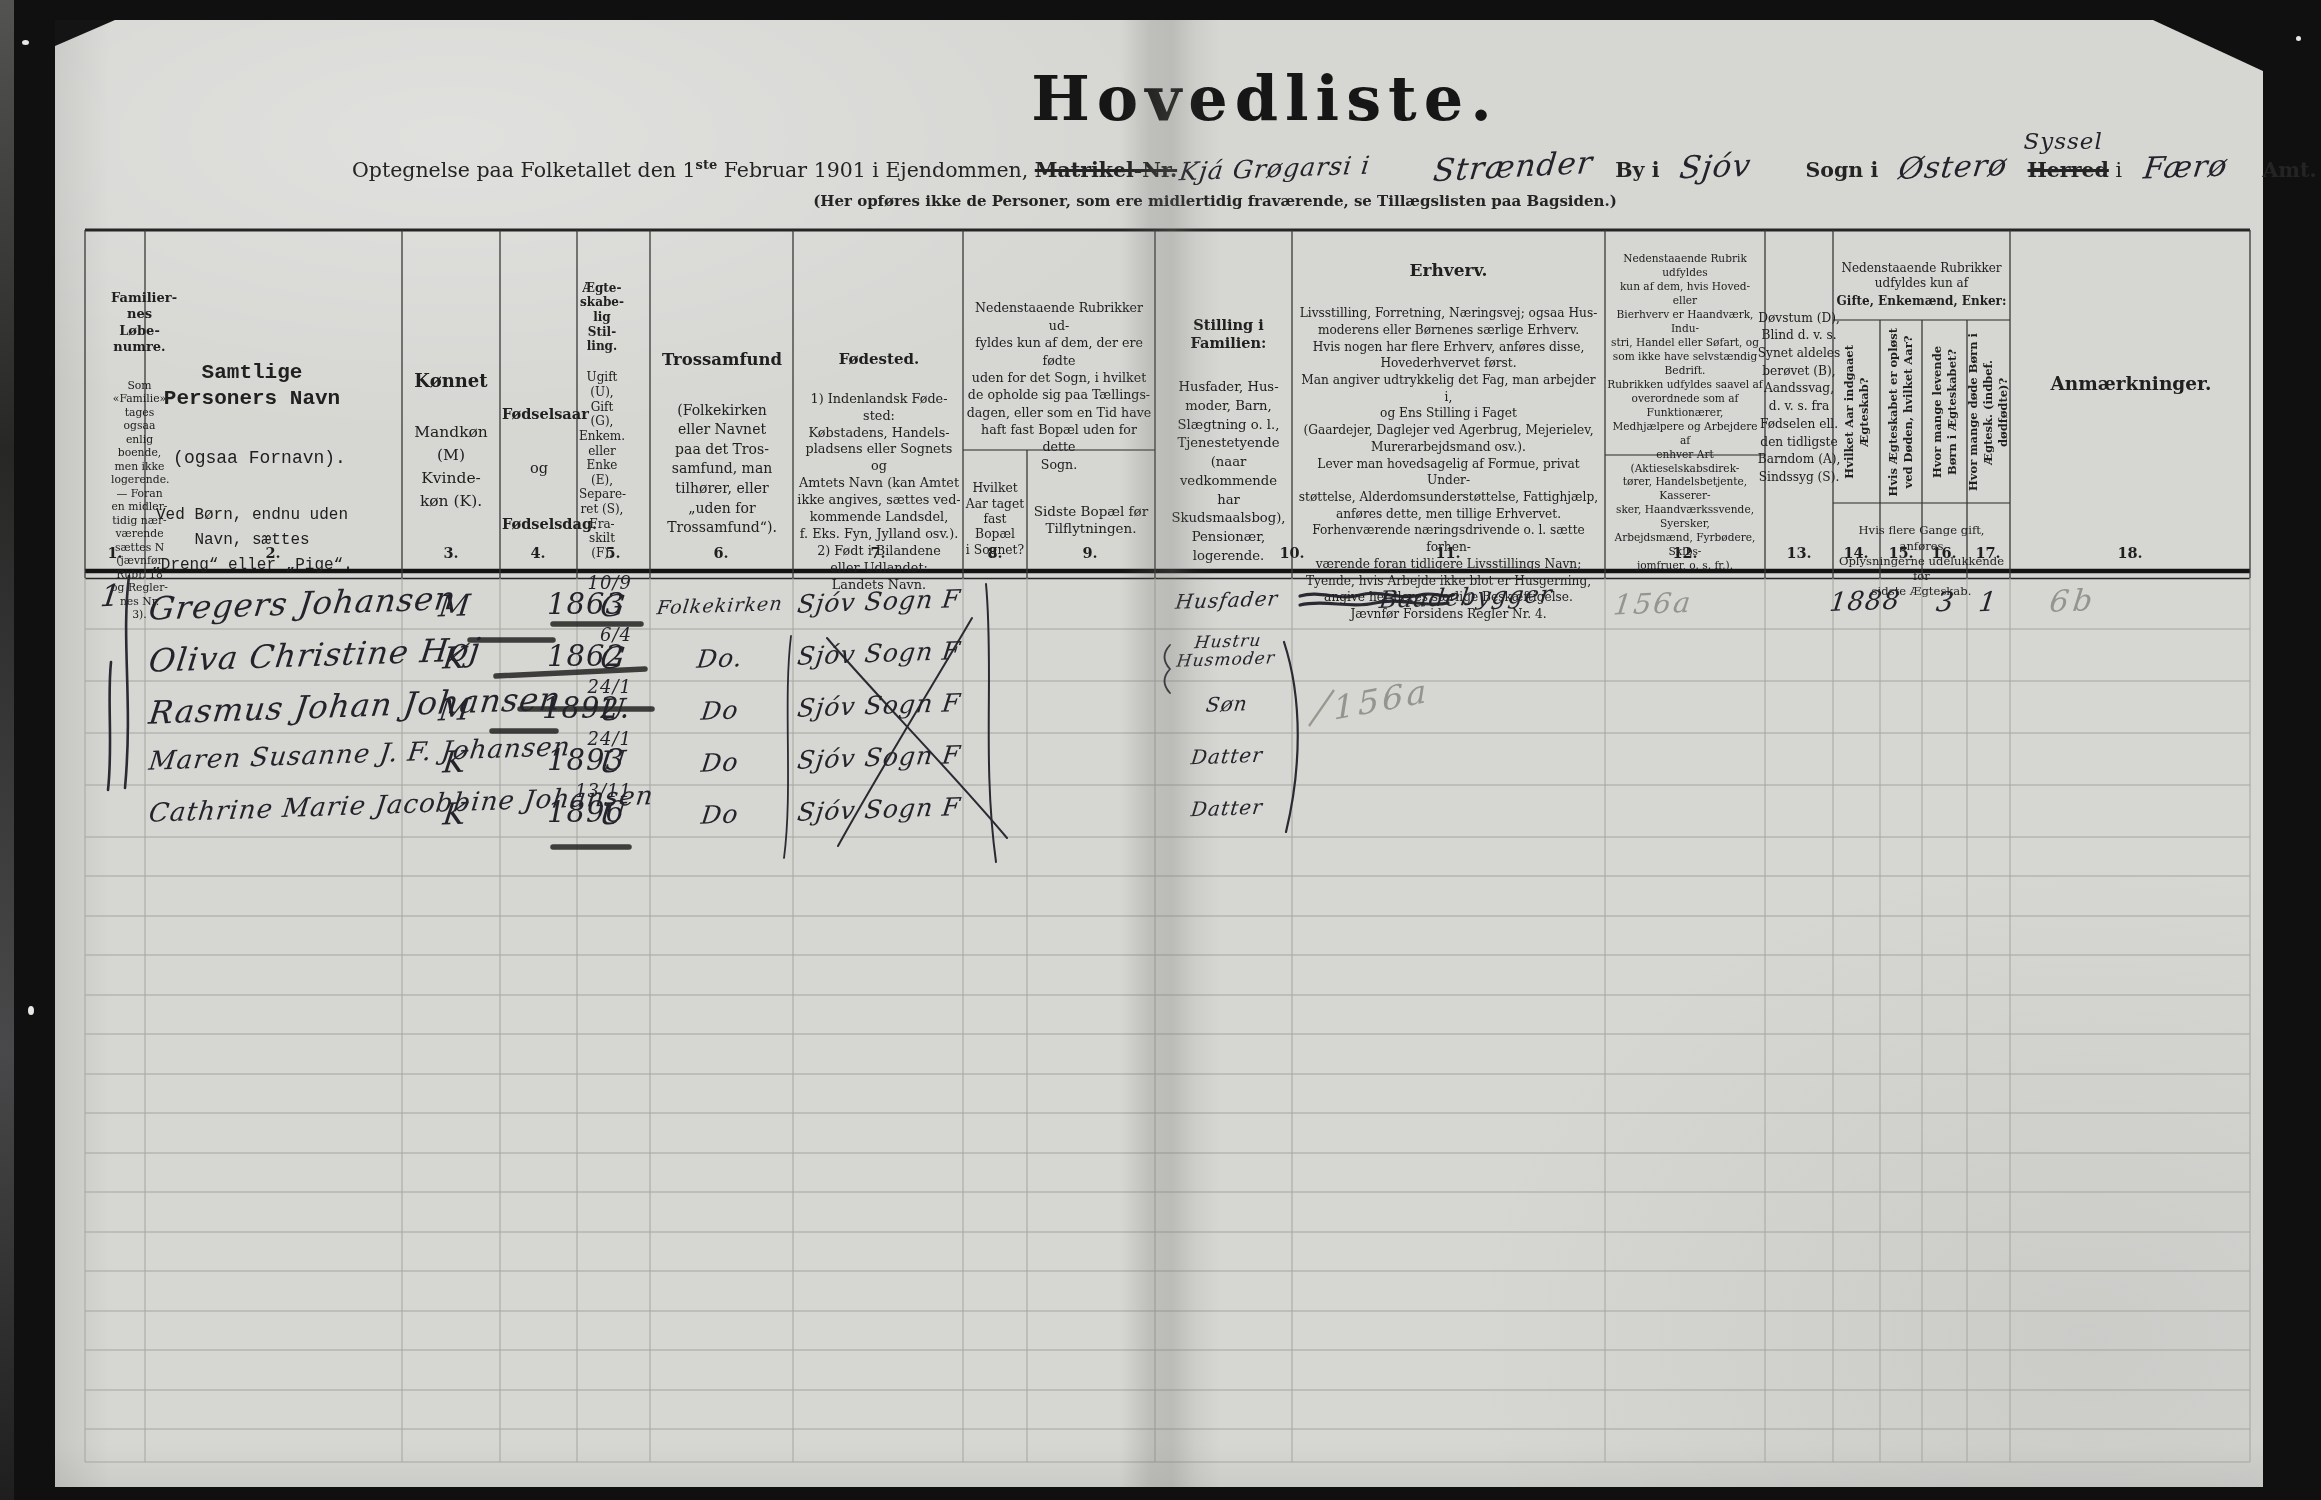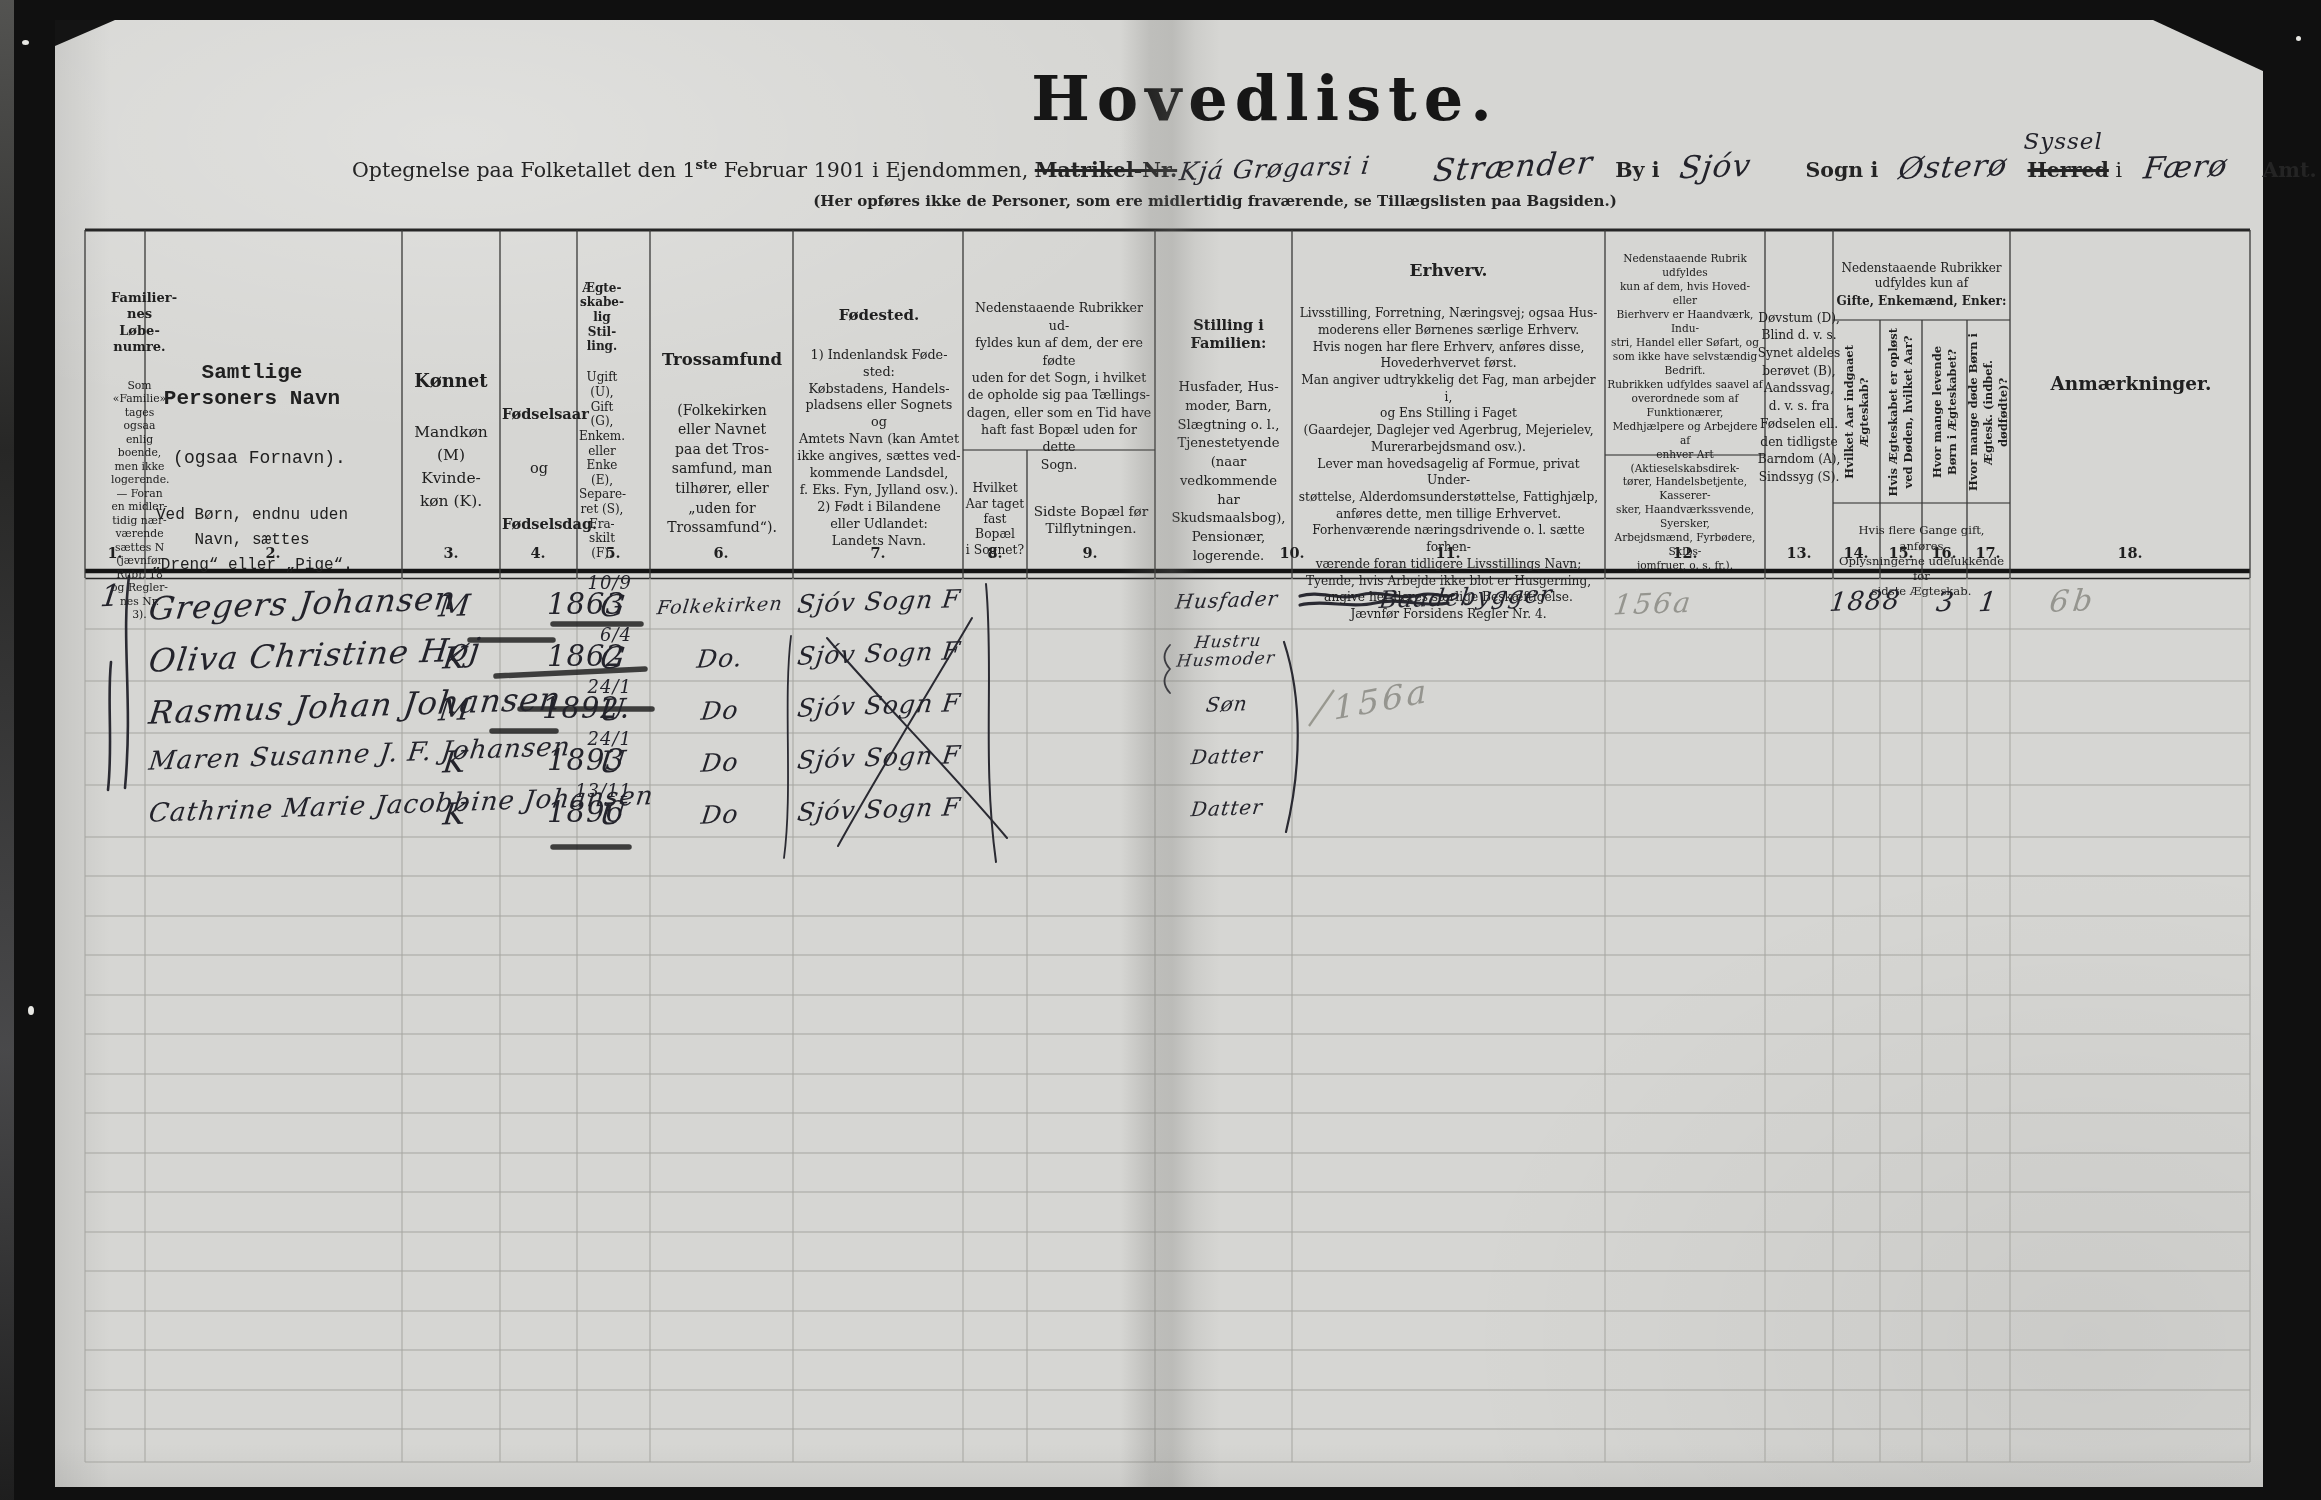--- a/index.html
+++ b/index.html
@@ -257,21 +257,21 @@
     <span class="t" style="font-size:16.5px;">Trossamfund</span>
     <span style="display:block;font-size:14px;margin-top:10px;line-height:1.4;">(Folkekirken
 eller Navnet
 paa det Tros-
 samfund, man
 tilhører, eller
 „uden for
 Trossamfund“).</span>
   </div>
   <div class="hc" style="left:796px;top:286px;width:166px;">
-    <span class="t" style="font-size:15px;">Fødested.</span>
+    <span class="t" style="font-size:15px;margin-top:44px;">Fødested.</span>
     <span style="display:block;font-size:12.8px;line-height:1.32;margin-top:2px;">1) Indenlandsk Føde-
 sted:
 Købstadens, Handels-
 pladsens eller Sognets og
 Amtets Navn (kan Amtet
 ikke angives, sættes ved-
 kommende Landsdel,
 f. Eks. Fyn, Jylland osv.).
 2) Født i Bilandene
 eller Udlandet:

